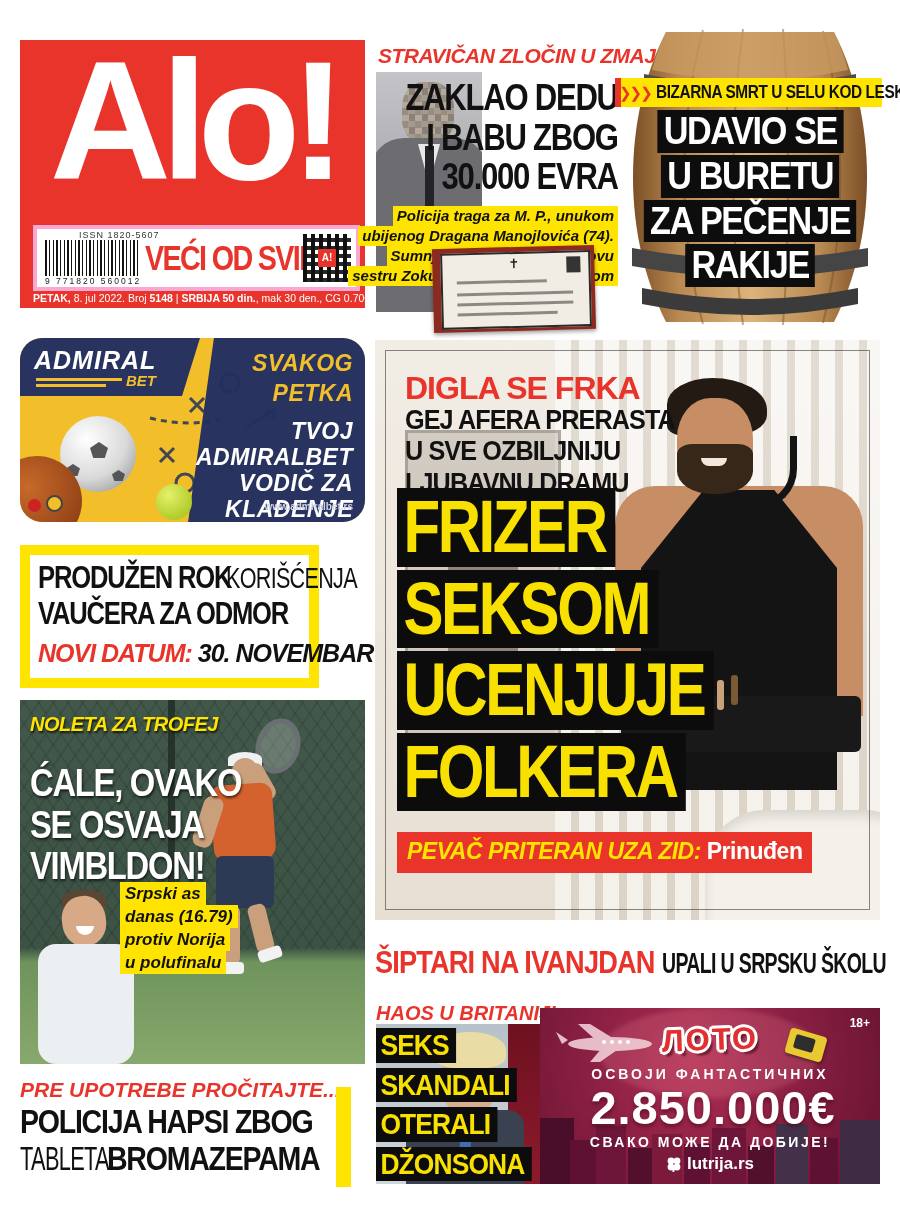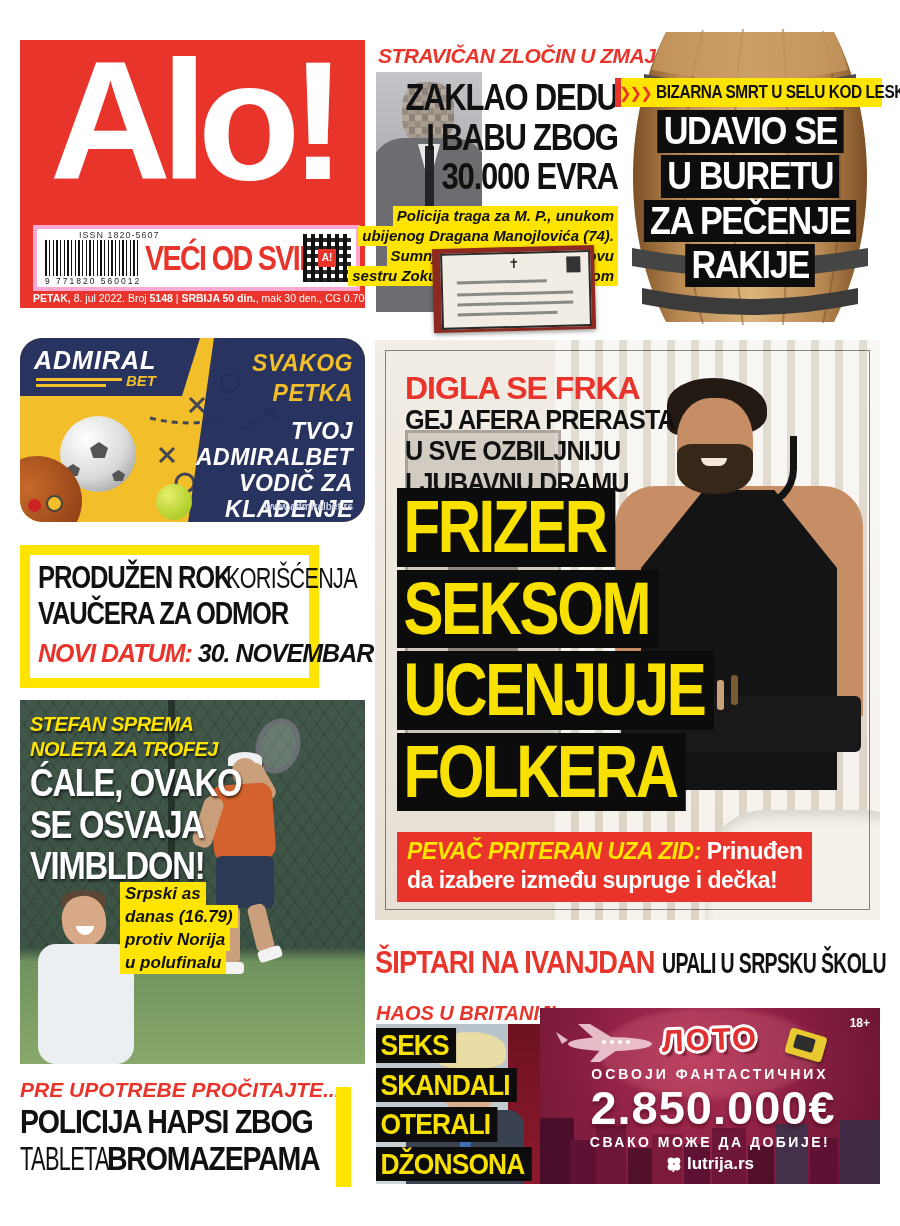--- a/index.html
+++ b/index.html
@@ -346,21 +346,20 @@
     <div class="abs boy-leg" style="left:232px;top:204px;width:18px;height:48px;transform:rotate(-14deg);"></div>
     <div class="abs boy-shoe" style="left:198px;top:262px;width:26px;height:12px;"></div>
     <div class="abs boy-shoe" style="left:238px;top:248px;width:24px;height:12px;transform:rotate(-18deg);"></div>
 
     <div class="abs djo-hair"></div>
     <div class="abs djo-head"></div>
     <div class="abs djo-mouth"></div>
     <div class="abs djo-body"></div>
 
     <div class="abs wb-kicker" style="top:12px;">
-      <div>STEFAN SPREMA</div>
       <div>NOLETA ZA TROFEJ</div>
     </div>
     <div class="abs wb-hl" style="left:10px;top:62px;">
       <div>ĆALE, OVAKO</div>
       <div>SE OSVAJA</div>
       <div>VIMBLDON!</div>
     </div>
     <div class="abs wb-deck">
       <span>Srpski as</span><br>
       <span>danas (16.79)</span><br>
@@ -410,21 +409,20 @@
       <div>LJUBAVNU DRAMU</div>
     </div>
     <div class="abs fz-hl">
       <div>FRIZER</div>
       <div>SEKSOM</div>
       <div>UCENJUJE</div>
       <div>FOLKERA</div>
     </div>
     <div class="abs fz-callout">
       <span class="lbl">PEVAČ PRITERAN UZA ZID: </span><span class="txt">Prinuđen</span><br>
-      <span class="txt">da izabere između supruge i dečka!</span>
     </div>
   </section>
 
   <section>
     <div class="abs skola-red">ŠIPTARI NA IVANJDAN</div>
     <div class="abs skola-blk">UPALI U SRPSKU ŠKOLU</div>
   </section>
 
   <section>
     <div class="abs dz-kicker">HAOS U BRITANIJI</div>

